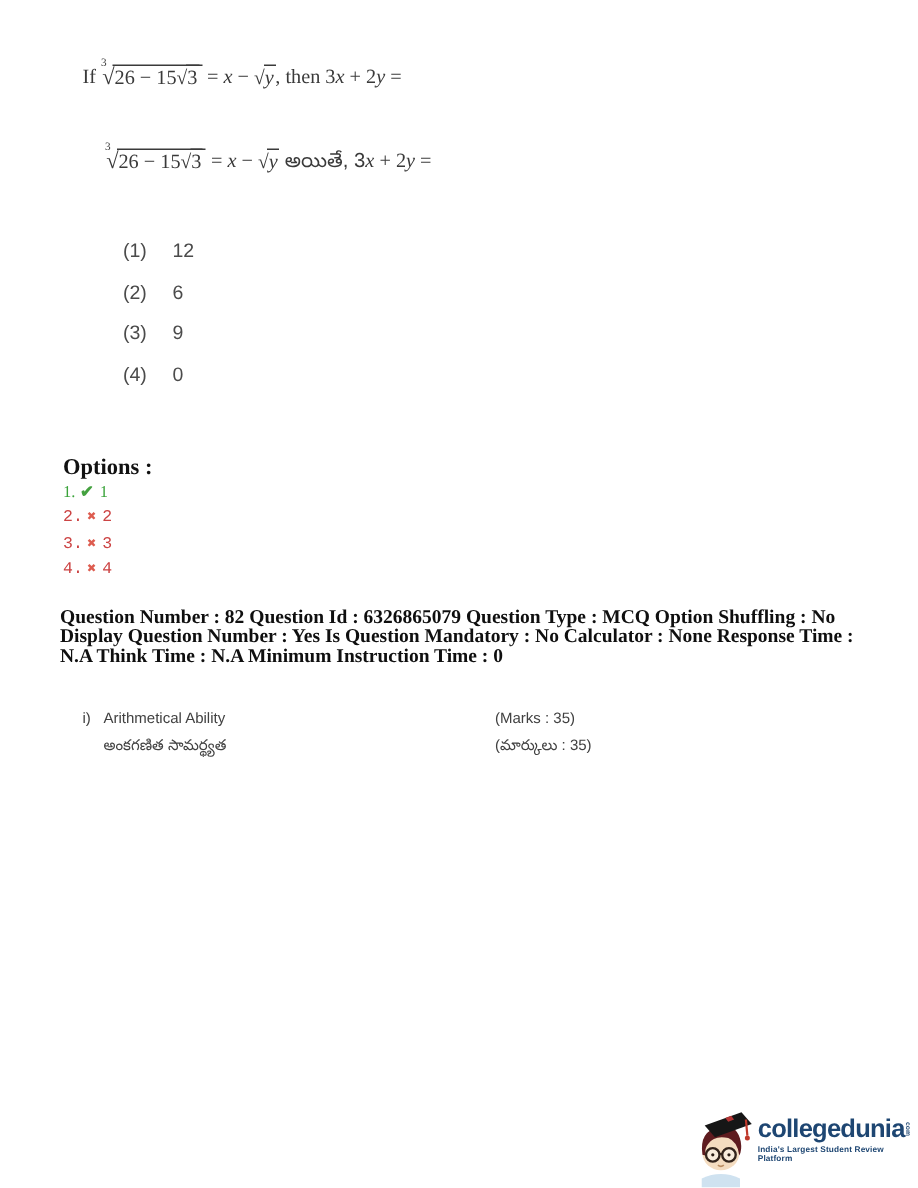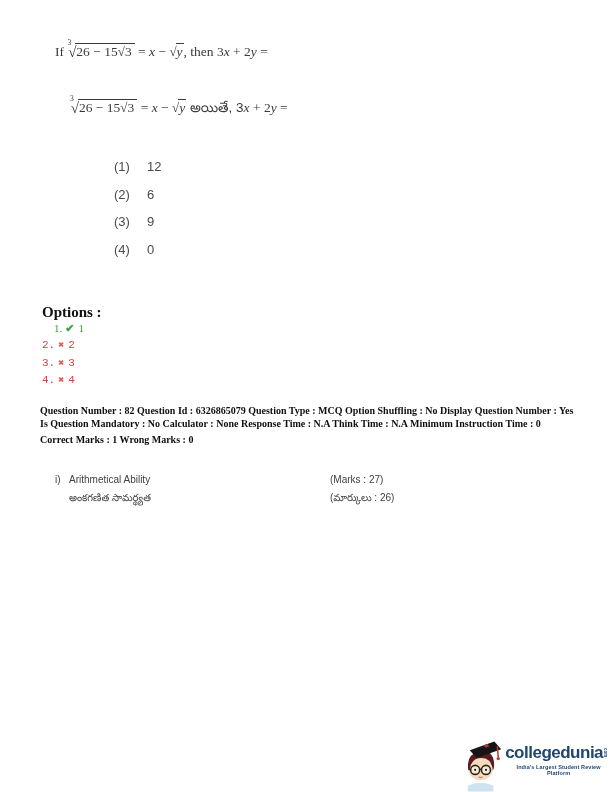--- a/index.html
+++ b/index.html
@@ -21,83 +21,82 @@
 
   
   .opts{font-family:"Liberation Sans","DejaVu Sans",sans-serif;font-size:13px;color:#4b4b4b;}
   .opt-row{height:27.5px;line-height:27.5px;}
   .opt-num{display:inline-block;width:33px;}
 
   
   .ak-title{font-size:15px;font-weight:bold;color:#111;line-height:15px;}
   .ak-item{font-size:11px;line-height:17.3px;}
   .ak-item .ak-mark{font-weight:bold;margin:0 4px 0 3px;}
-  .correct{color:#3aa33a;margin-left:12px;}
+  .correct{color:#3aa33a;}
   .correct .ak-mark{color:#44a13f;}
   .wrong{color:#cc4444;font-family:Liberation Mono, monospace;}
   .wrong .ak-mark{color:#dd5c4f;font-size:10px;}
 
   
-  .meta{font-size:10px;font-weight:bold;color:#0f0f0f;line-height:13.2px;width:537px;}
+  .meta{font-size:13px;font-weight:bold;color:#0f0f0f;line-height:13.2px;width:537px;}
   .meta p{margin:0;}
   .meta .meta2{margin-top:2.5px;}
 
   
   .section{font-family:"Liberation Sans","DejaVu Sans",sans-serif;font-size:10px;color:#414141;}
   .sec-row{position:relative;height:17.5px;line-height:17.5px;}
   .sec-idx{display:inline-block;width:14px;}
   .sec-marks{position:absolute;left:275px;top:0;}
   .te-text{font-family:Liberation Sans, sans-serif;}
 
   
   .logo{display:flex;align-items:flex-start;}
-  .logo-text{margin-left:2px;padding-top:8px;text-align:center;}
+  .logo-text{margin-left:2px;padding-top:8px;}
   .brand-row{display:flex;align-items:flex-start;}
   .brand{font-family:"Liberation Sans","DejaVu Sans",sans-serif;font-weight:bold;
          font-size:17px;color:#1e4672;letter-spacing:-0.5px;line-height:18px;}
   .brand-suffix{font-family:"Liberation Sans",sans-serif;font-weight:bold;font-size:4.5px;
                 color:#1e4672;writing-mode:vertical-rl;line-height:4px;margin-top:4px;}
   .tagline{font-family:"Liberation Sans","DejaVu Sans",sans-serif;font-weight:bold;
            font-size:5.5px;color:#1e4672;margin-top:2px;letter-spacing:0.1px;}
 </style>
 </head>
 <body>
 
 <div class="abs math" style="left:55px;top:43px;"><span>If </span><span class="sqrt"><sup class="idx">3</sup><span class="sign">√</span><span class="radicand"><span>26 − 15</span><span class="sqrt"><span class="sign-i">√</span><span class="radicand-i">3</span></span></span></span><span> = </span><span class="var">x</span><span> − </span><span class="sqrt"><span class="sign-i">√</span><span class="radicand-i var">y</span></span><span>, then 3</span><span class="var">x</span><span> + 2</span><span class="var">y</span><span> =</span></div>
 
 <div class="abs math" style="left:70px;top:99px;"><span></span><span class="sqrt"><sup class="idx">3</sup><span class="sign">√</span><span class="radicand"><span>26 − 15</span><span class="sqrt"><span class="sign-i">√</span><span class="radicand-i">3</span></span></span></span><span> = </span><span class="var">x</span><span> − </span><span class="sqrt"><span class="sign-i">√</span><span class="radicand-i var">y</span></span><span class="te-text"> అయితే, 3</span><span class="var">x</span><span> + 2</span><span class="var">y</span><span> =</span></div>
 
-<div class="abs opts" style="left:82px;top:153px;margin-left:32px;">
+<div class="abs opts" style="left:82px;top:153px;">
   <div class="opt-row"><span class="opt-num">(1)</span><span>12</span></div>
   <div class="opt-row"><span class="opt-num">(2)</span><span>6</span></div>
   <div class="opt-row"><span class="opt-num">(3)</span><span>9</span></div>
   <div class="opt-row"><span class="opt-num">(4)</span><span>0</span></div>
 </div>
 
 <div class="abs" style="left:42px;top:305px;">
   <div class="ak-title">Options :</div>
   <div class="ak-item correct"><span>1.</span><span class="ak-mark">✔</span><span>1</span></div>
   <div class="ak-item wrong"><span>2.</span><span class="ak-mark">✖</span><span>2</span></div>
   <div class="ak-item wrong"><span>3.</span><span class="ak-mark">✖</span><span>3</span></div>
   <div class="ak-item wrong"><span>4.</span><span class="ak-mark">✖</span><span>4</span></div>
 </div>
 
 <div class="abs meta" style="left:40px;top:404px;">
   <p>Question Number : 82 Question Id : 6326865079 Question Type : MCQ Option Shuffling : No Display Question Number : Yes Is Question Mandatory : No Calculator : None Response Time : N.A Think Time : N.A Minimum Instruction Time : 0</p>
-  <p class="meta2">Correct Marks : 1 Wrong Marks : 0</p>
 </div>
 
 <div class="abs section" style="left:55px;top:471px;width:420px;">
   <div class="sec-row">
     <span class="sec-idx">i)</span><span>Arithmetical Ability</span>
-    <span class="sec-marks">(Marks : 27)</span>
+    <span class="sec-marks">(Marks : 35)</span>
   </div>
   <div class="sec-row">
     <span class="sec-idx"></span><span class="te-text">అంకగణిత సామర్థ్యత</span>
-    <span class="sec-marks te-text">(మార్కులు : 26)</span>
+    <span class="sec-marks te-text">(మార్కులు : 35)</span>
   </div>
 </div>
 
 <div class="abs logo" style="left:458px;top:736px;">
   <svg width="46" height="56" viewBox="0 0 46 56">
     <path d="M10 50 Q23 44 36 50 L36 56 L10 56 Z" fill="#cfe2f0"></path>
     <ellipse cx="23" cy="33" rx="12.5" ry="11.5" fill="#f4dcc0"></ellipse>
     <path d="M10.5 34 Q8 18 22 15 Q34 12.5 36.5 25 Q37.5 31 35.5 34.5 Q34.5 25 28 22.5 Q18.5 20.5 14.5 26.5 Q11.8 29.5 12.5 34.5 Z" fill="#5e1b1f"></path>
     <polygon points="12,14 37,5 44,13 19,22" fill="#161616"></polygon>
     <polygon points="26,9 30,7.5 32,10 28,11.5" fill="#b23434"></polygon>

